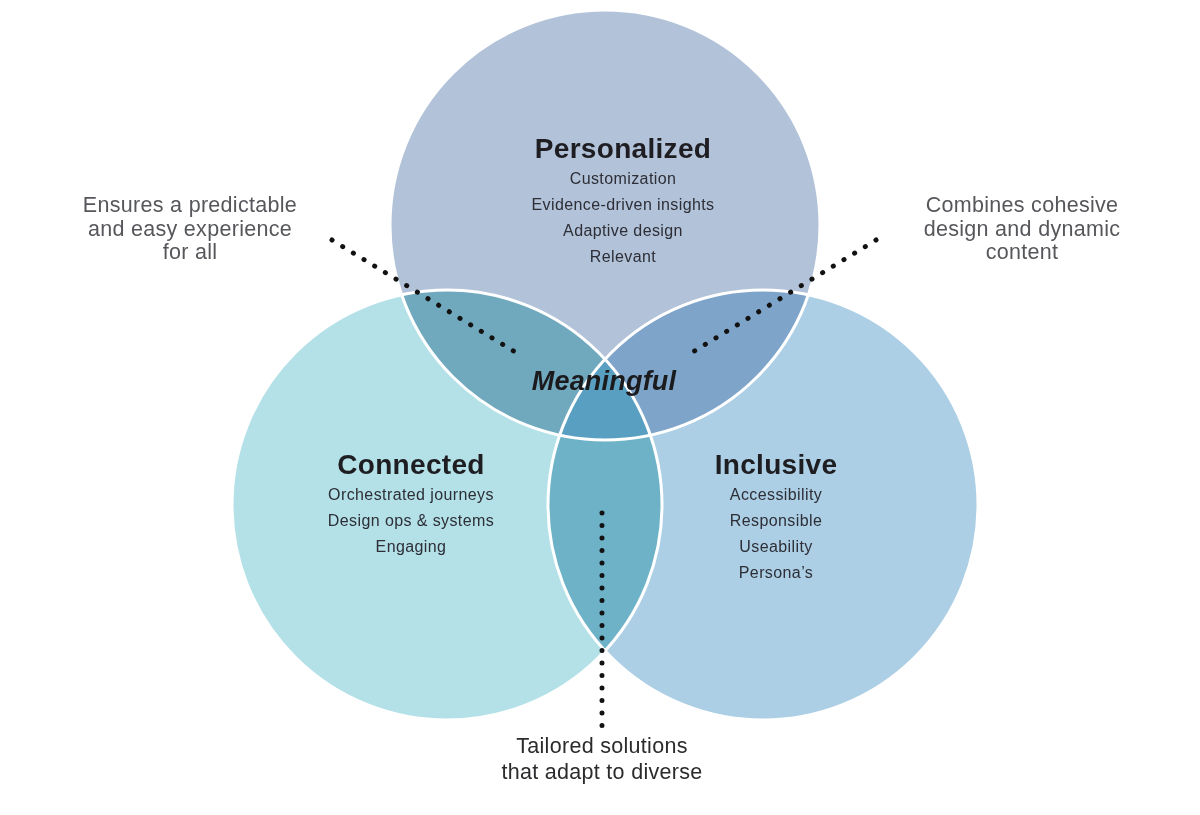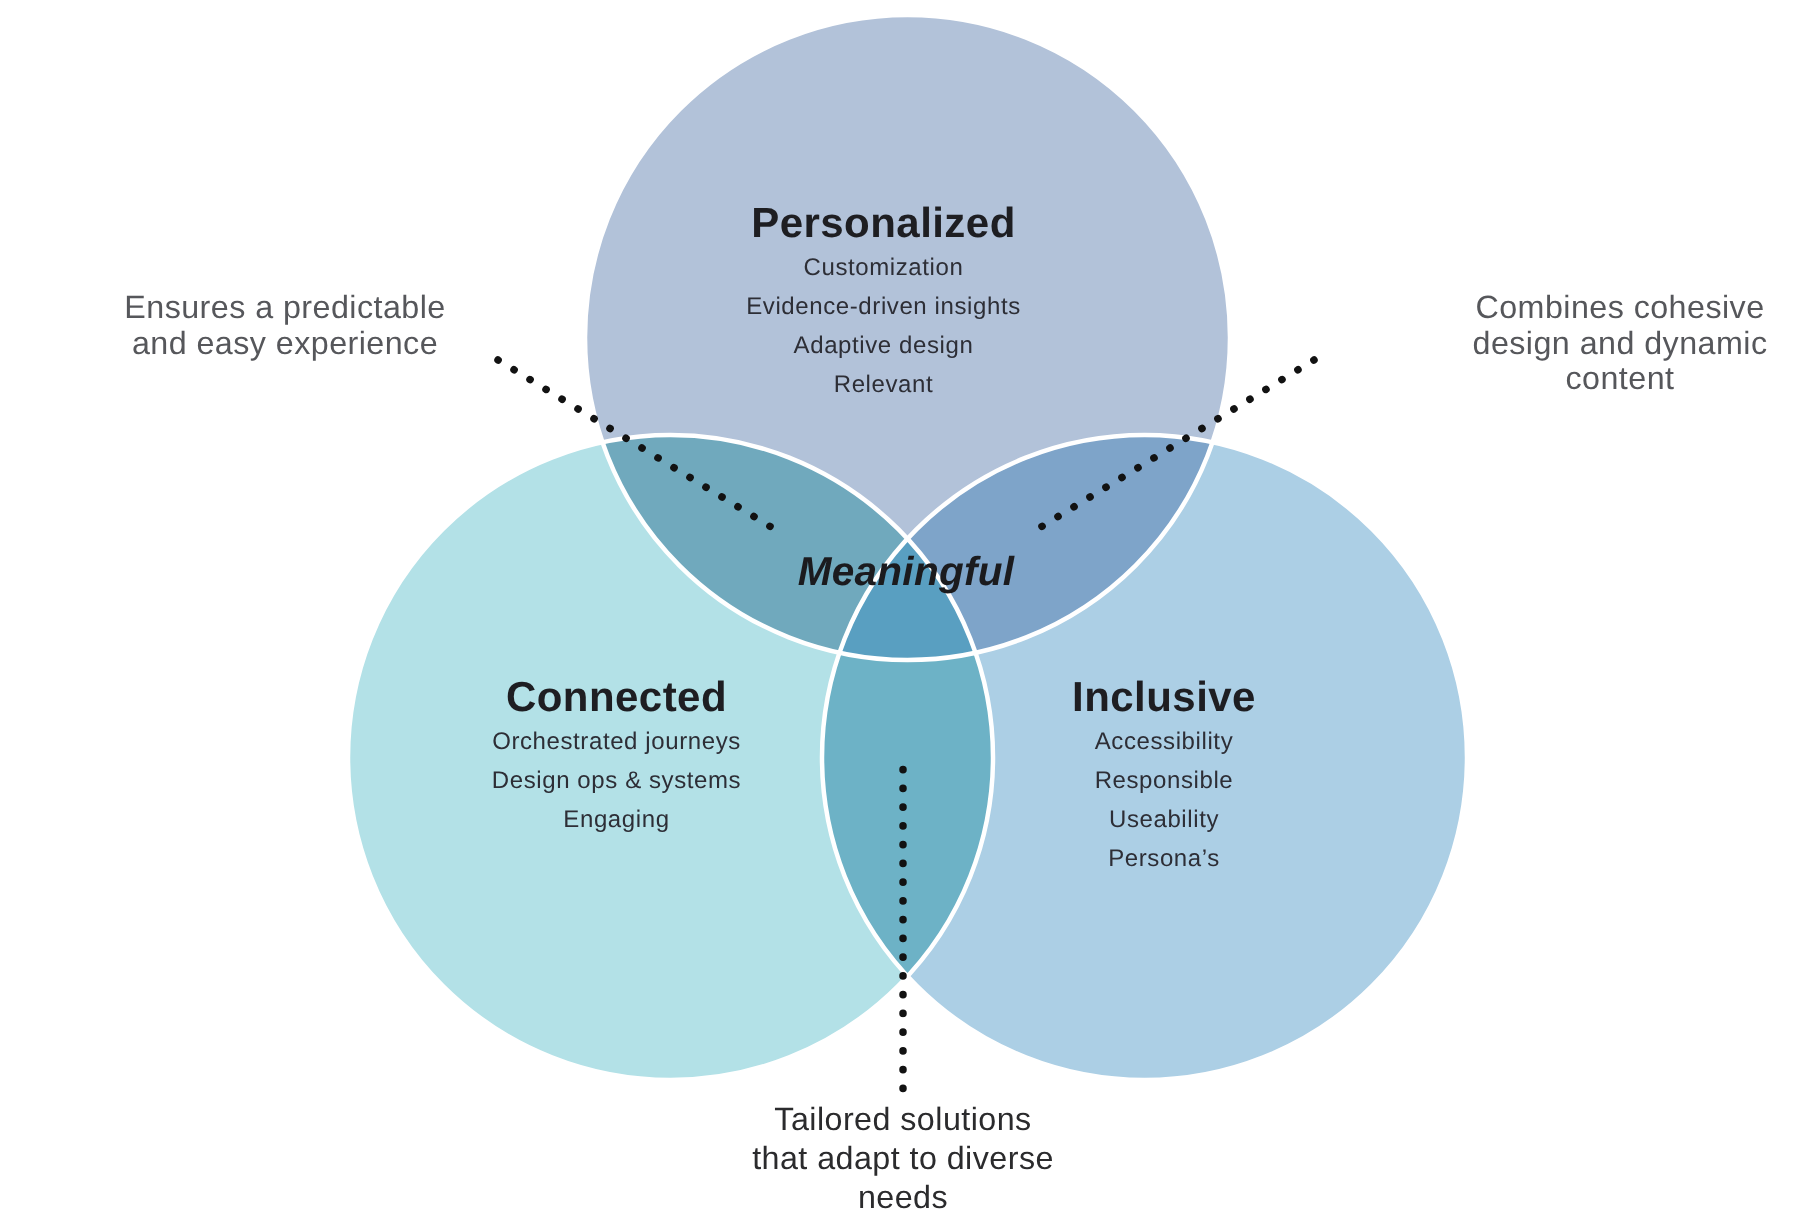--- a/index.html
+++ b/index.html
@@ -26,27 +26,27 @@
   .center-label{
     font-size:27px;font-weight:700;color:#1b1b1e;
     line-height:28.5px;letter-spacing:.2px;
   }
   .callout{
     font-size:21.5px;color:#56575b;letter-spacing:.3px;line-height:23.5px;
   }
   .callout.dark{color:#2b2b2d;line-height:26px;}
 
   
-  #lbl-personalized{left:589px;top:132px;}
+  #lbl-personalized{left:623px;top:132px;}
   #lbl-personalized .circle-item{line-height:26px;}
   #lbl-connected{left:411px;top:448px;}
   #lbl-inclusive{left:776px;top:448px;text-align:center;}
   #lbl-center{left:604px;top:367px;font-style:italic;}
   #callout-left{left:190px;top:194px;}
-  #callout-right{left:1080px;top:194px;}
+  #callout-right{left:1022px;top:194px;}
   #callout-bottom{left:602px;top:733px;}
 </style>
 </head>
 <body>
 
 <div class="stage">
 
   <svg width="1200" height="815" viewBox="0 0 1200 815">
     <defs>
       <clipPath id="clipTop">
@@ -112,27 +112,27 @@
     <div class="circle-item">Persona’s</div>
   </div>
 
   <div class="label" id="lbl-center">
     <div class="center-label">Meaningful</div>
   </div>
 
   <div class="label" id="callout-left">
     <div class="callout">Ensures a predictable</div>
     <div class="callout">and easy experience</div>
+    <div class="callout">for all</div>
   </div>
 
   <div class="label" id="callout-right">
     <div class="callout">Combines cohesive</div>
     <div class="callout">design and dynamic</div>
     <div class="callout">content</div>
   </div>
 
   <div class="label" id="callout-bottom">
     <div class="callout dark">Tailored solutions</div>
     <div class="callout dark">that adapt to diverse</div>
-    <div class="callout dark">needs</div>
   </div>
 
 </div>
 
 </body></html>

